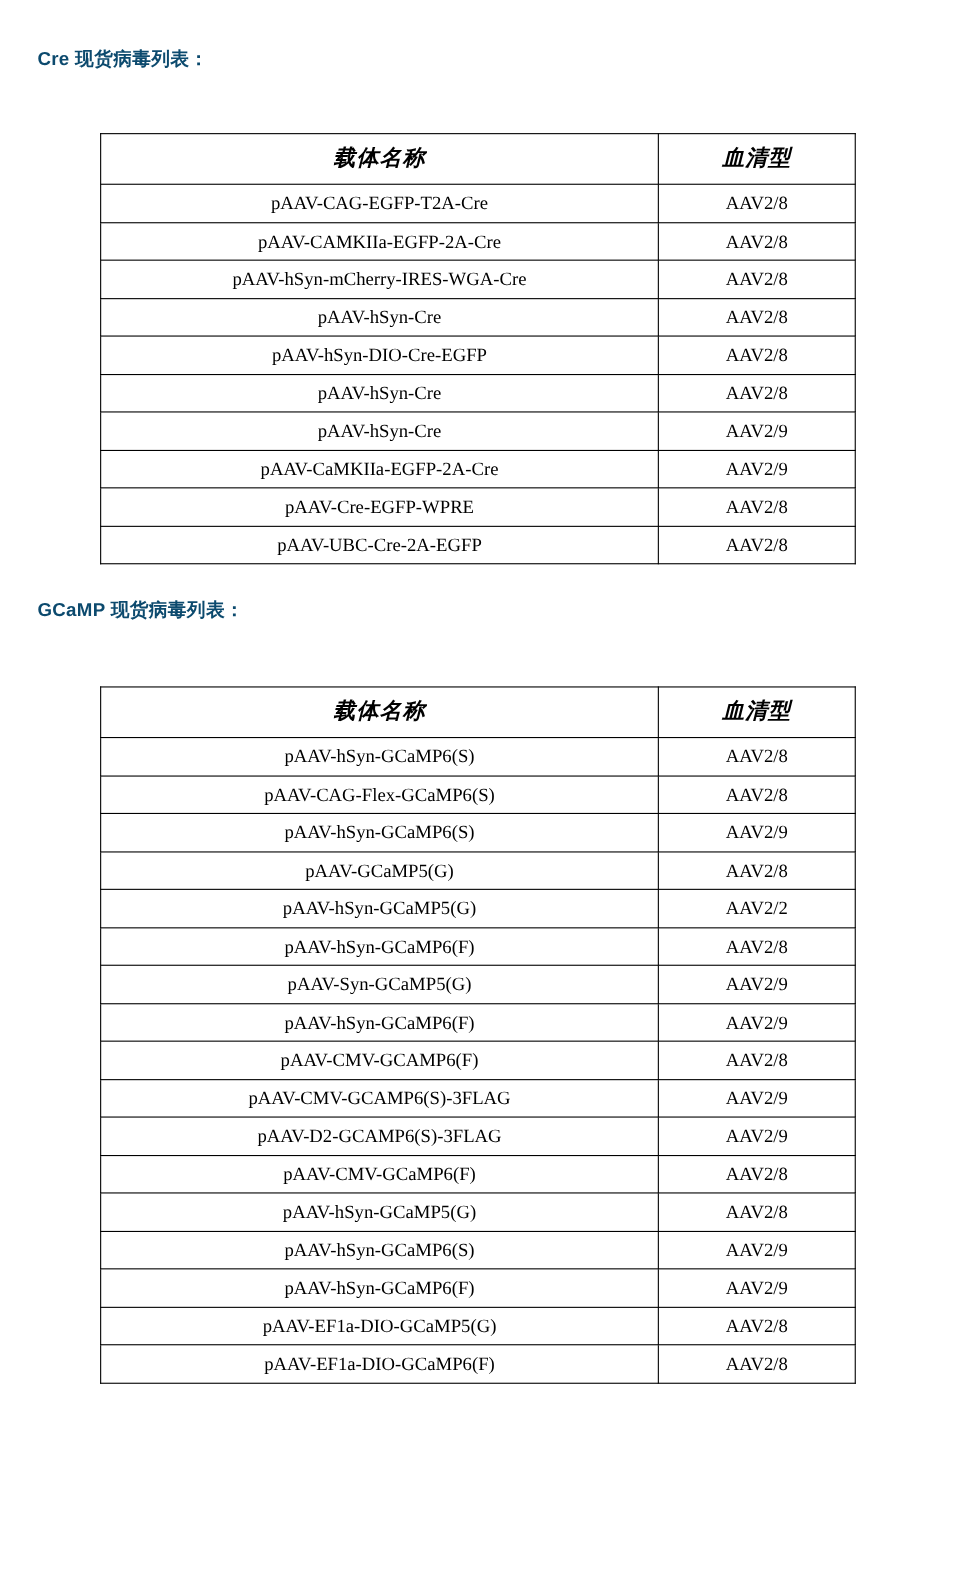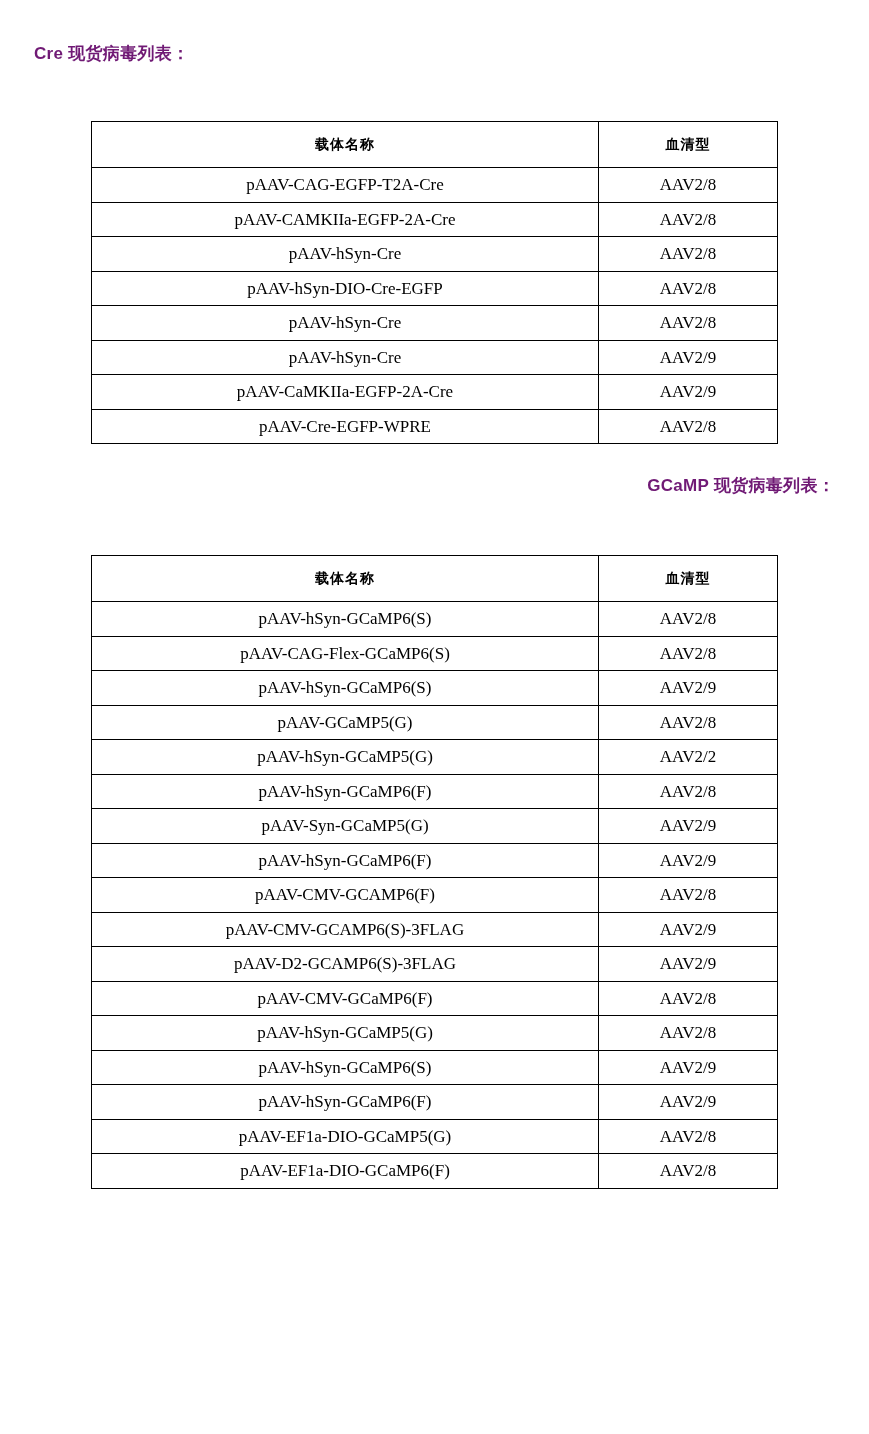--- a/index.html
+++ b/index.html
@@ -20,30 +20,29 @@
     box-sizing: border-box;
     padding: 30px 34px 20px 34px;
   }
   .section-heading {
     font-family: "Liberation Sans", sans-serif;
     font-weight: bold;
     font-size: 17px;
     letter-spacing: 0.3px;
     margin: 0 0 0 0;
     padding: 0;
-    color: #701a75;
+    color: #0c4a6e;
   }
   .heading-1 {
     margin-top: 12px;
     margin-bottom: 0;
   }
   .heading-2 {
     margin-top: 26px;
     margin-bottom: 0;
-    text-align: right;
   }
   .table-wrap {
     display: flex;
     justify-content: center;
   }
   table.virus-table {
     border-collapse: collapse;
     table-layout: fixed;
     margin: 0 auto;
     border: 1.5px solid #000;
@@ -62,24 +61,25 @@
     color: #000;
     padding: 0;
     height: 33.5px;
     line-height: 33.5px;
     white-space: nowrap;
     overflow: hidden;
   }
   table.virus-table th {
     font-family: "Liberation Sans", sans-serif;
     font-weight: bold;
-    font-size: 14px;
+    font-size: 20px;
     height: 45px;
     line-height: 45px;
     letter-spacing: 1px;
+    font-style: italic;
   }
   .spacer-after-table-1 { height: 4px; }
 </style>
 </head>
 <body>
 
 <div class="page">
 
   <h2 class="section-heading heading-1">Cre 现货病毒列表：</h2>
 
@@ -98,20 +98,24 @@
       <tbody>
         <tr>
             <td>pAAV-CAG-EGFP-T2A-Cre</td>
             <td>AAV2/8</td>
           </tr>
         <tr>
             <td>pAAV-CAMKIIa-EGFP-2A-Cre</td>
             <td>AAV2/8</td>
           </tr>
         <tr>
+            <td>pAAV-hSyn-mCherry-IRES-WGA-Cre</td>
+            <td>AAV2/8</td>
+          </tr>
+        <tr>
             <td>pAAV-hSyn-Cre</td>
             <td>AAV2/8</td>
           </tr>
         <tr>
             <td>pAAV-hSyn-DIO-Cre-EGFP</td>
             <td>AAV2/8</td>
           </tr>
         <tr>
             <td>pAAV-hSyn-Cre</td>
             <td>AAV2/8</td>
@@ -119,20 +123,24 @@
         <tr>
             <td>pAAV-hSyn-Cre</td>
             <td>AAV2/9</td>
           </tr>
         <tr>
             <td>pAAV-CaMKIIa-EGFP-2A-Cre</td>
             <td>AAV2/9</td>
           </tr>
         <tr>
             <td>pAAV-Cre-EGFP-WPRE</td>
+            <td>AAV2/8</td>
+          </tr>
+        <tr>
+            <td>pAAV-UBC-Cre-2A-EGFP</td>
             <td>AAV2/8</td>
           </tr>
       </tbody>
     </table>
   </div>
 
   <div class="spacer-after-table-1"></div>
 
   <h2 class="section-heading heading-2">GCaMP 现货病毒列表：</h2>
 

